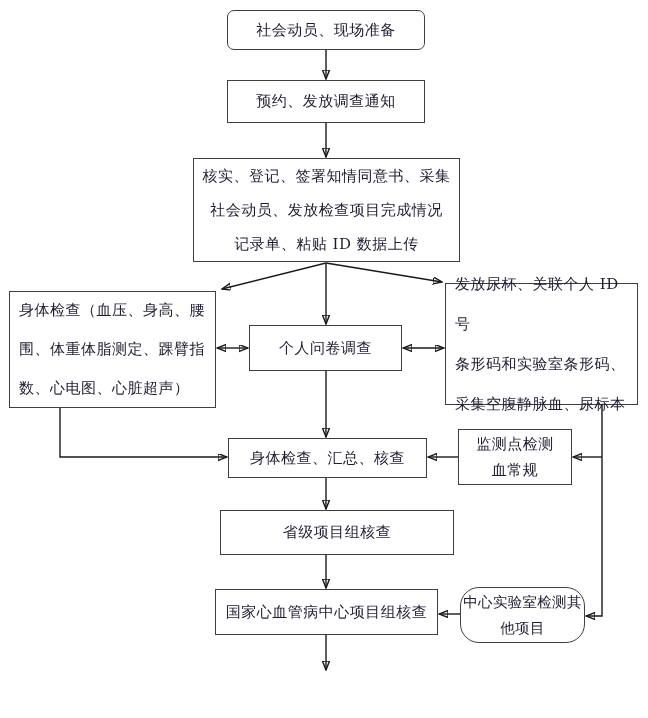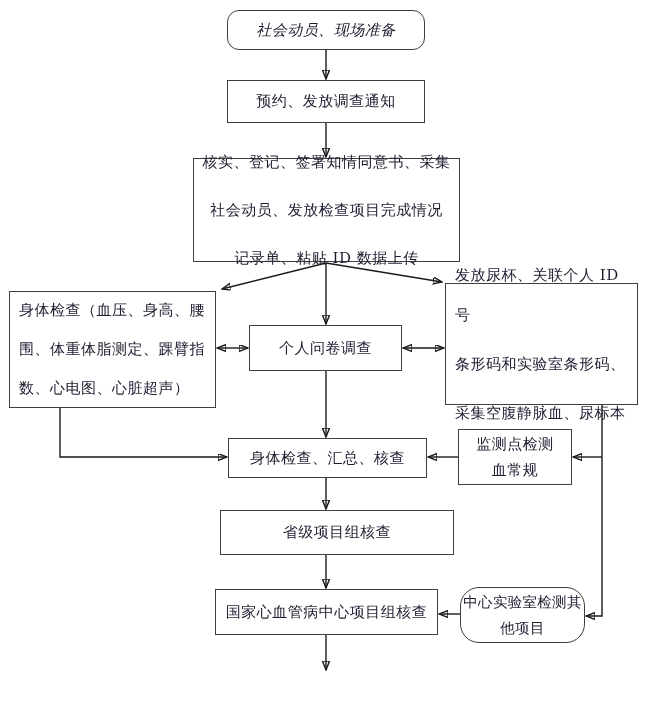--- a/index.html
+++ b/index.html
@@ -25,29 +25,29 @@
     border:1.5px solid var(--border);
     background:var(--bg);
     display:flex;flex-direction:column;
     align-items:center;justify-content:center;
     text-align:center;
     font-size:15px;
     color:var(--text);
     letter-spacing:0.5px;
     line-height:1.4;
   }
-  .rounded{border-radius:12px;font-style:italic;}
+  .rounded{border-radius:7px;}
   .left-text{align-items:flex-start;text-align:left;padding:0 9px;}
   
   #n-mobilize   {left:227px;top:10px; width:198px;height:40px;}
   #n-notify     {left:227px;top:80px; width:198px;height:43px;}
-  #n-register   {left:193px;top:158px;width:267px;height:104px;line-height:34px;gap:14px;}
+  #n-register   {left:193px;top:158px;width:267px;height:104px;line-height:34px;}
   #n-physical   {left:9px;  top:291px;width:207px;height:117px;line-height:39px;}
   #n-questionnaire{left:249px;top:325px;width:153px;height:46px;}
-  #n-urine      {left:445px;top:283px;width:193px;height:122px;line-height:40px;gap:9px;}
+  #n-urine      {left:445px;top:283px;width:193px;height:122px;line-height:40px;}
   #n-upload     {left:228px;top:438px;width:199px;height:40px;}
   #n-blood      {left:458px;top:429px;width:114px;height:56px;line-height:26px;}
   #n-provincial {left:220px;top:510px;width:234px;height:45px;}
   #n-national   {left:215px;top:589px;width:223px;height:46px;}
   #n-lab        {left:460px;top:587px;width:125px;height:56px;line-height:26px;font-size:14.5px;letter-spacing:0.3px;border-radius:19px;}
   #n-feedback   {left:213px;top:671px;width:229px;height:40px;}
 </style>
 </head>
 <body>
 

